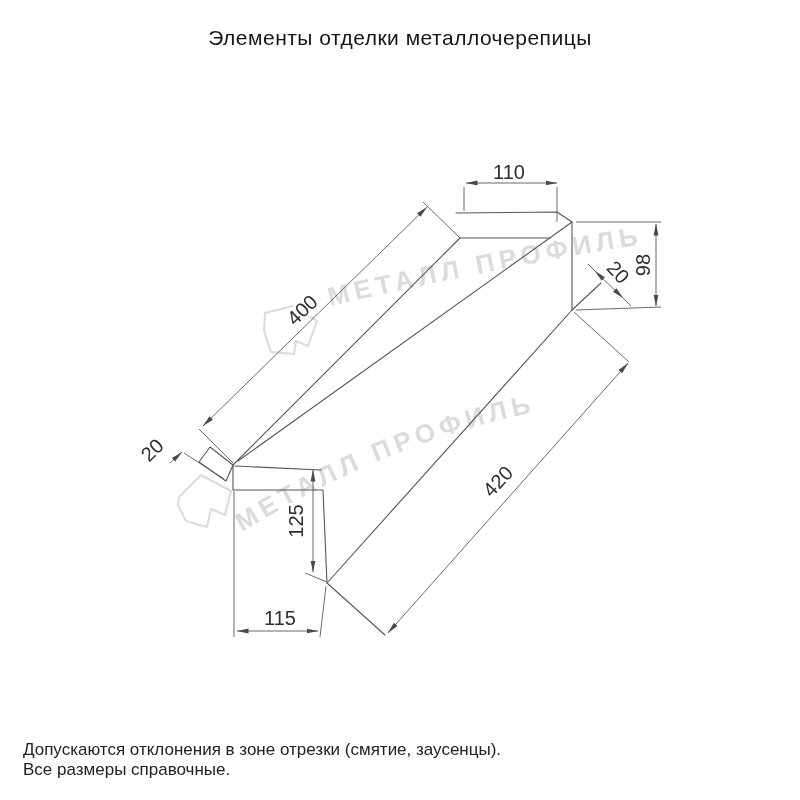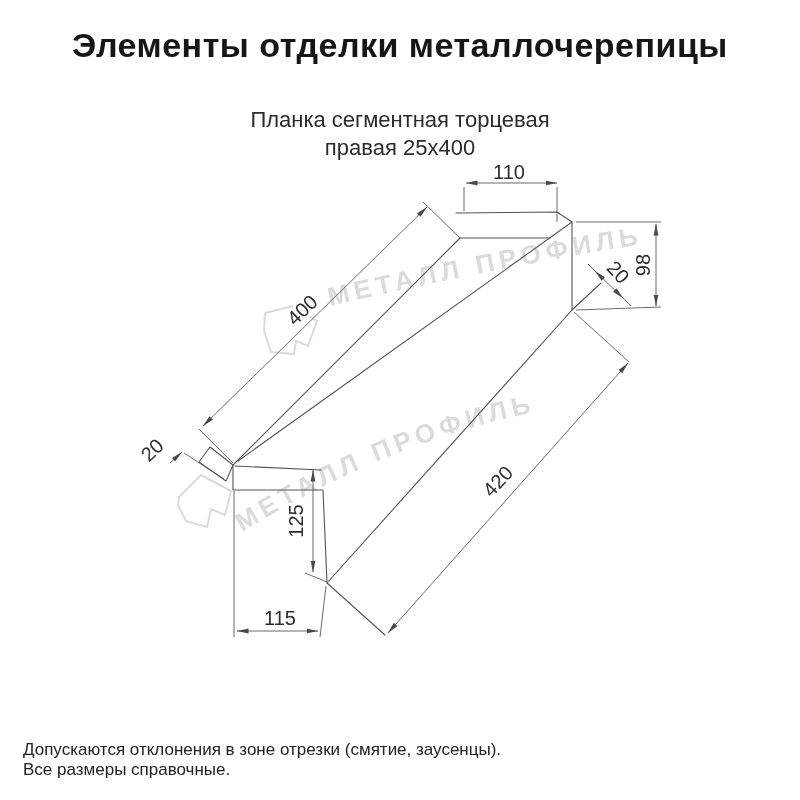--- a/index.html
+++ b/index.html
@@ -2,21 +2,21 @@
 <html><head>
 <meta charset="utf-8">
 <style>
   html,body{margin:0;padding:0;background:#fff;}
   .page{
     position:relative;width:800px;height:800px;background:#ffffff;
     font-family:"Liberation Sans","DejaVu Sans",sans-serif;overflow:hidden;
   }
   .title{
     position:absolute;top:26px;left:0;width:800px;text-align:center;
-    font-size:34px;font-weight:bold;color:#161616;letter-spacing:0.5px;
+    font-size:21px;font-weight:normal;color:#161616;letter-spacing:0.5px;
   }
   .subtitle{
     position:absolute;top:106px;left:0;width:800px;text-align:center;
     font-size:22px;color:#2b2b2b;line-height:28px;
   }
   .footer{
     position:absolute;left:23px;top:740px;width:740px;
     font-size:17px;color:#222;line-height:20px;text-align:left;
   }
   svg.drawing{position:absolute;left:0;top:0;}
@@ -32,24 +32,20 @@
   }
   .wmlogo{stroke:#dbdbdb;stroke-width:2;fill:none;stroke-linejoin:round;}
 </style>
 </head>
 <body>
 
 <div class="page">
 
   <div class="title">Элементы отделки металлочерепицы</div>
 
-  <div class="subtitle">
-    <div>Планка сегментная торцевая</div>
-    <div>правая 25х400</div>
-  </div>
 
   <svg class="drawing" width="800" height="800" viewBox="0 0 800 800" xmlns="http://www.w3.org/2000/svg" xmlns:xlink="http://www.w3.org/1999/xlink">
 
     <defs>
       <marker id="arr" markerUnits="userSpaceOnUse" markerWidth="12" markerHeight="6" refX="11.5" refY="3" orient="auto-start-reverse">
         <polygon points="0,0.6 12,3 0,5.4" fill="#4a4a4a"></polygon>
       </marker>
       <path id="wmpath1" d="M 330,306 C 430,283 540,260 650,243"></path>
       <path id="wmpath2" d="M 242,532 C 330,478 430,432 545,410"></path>
     </defs>

